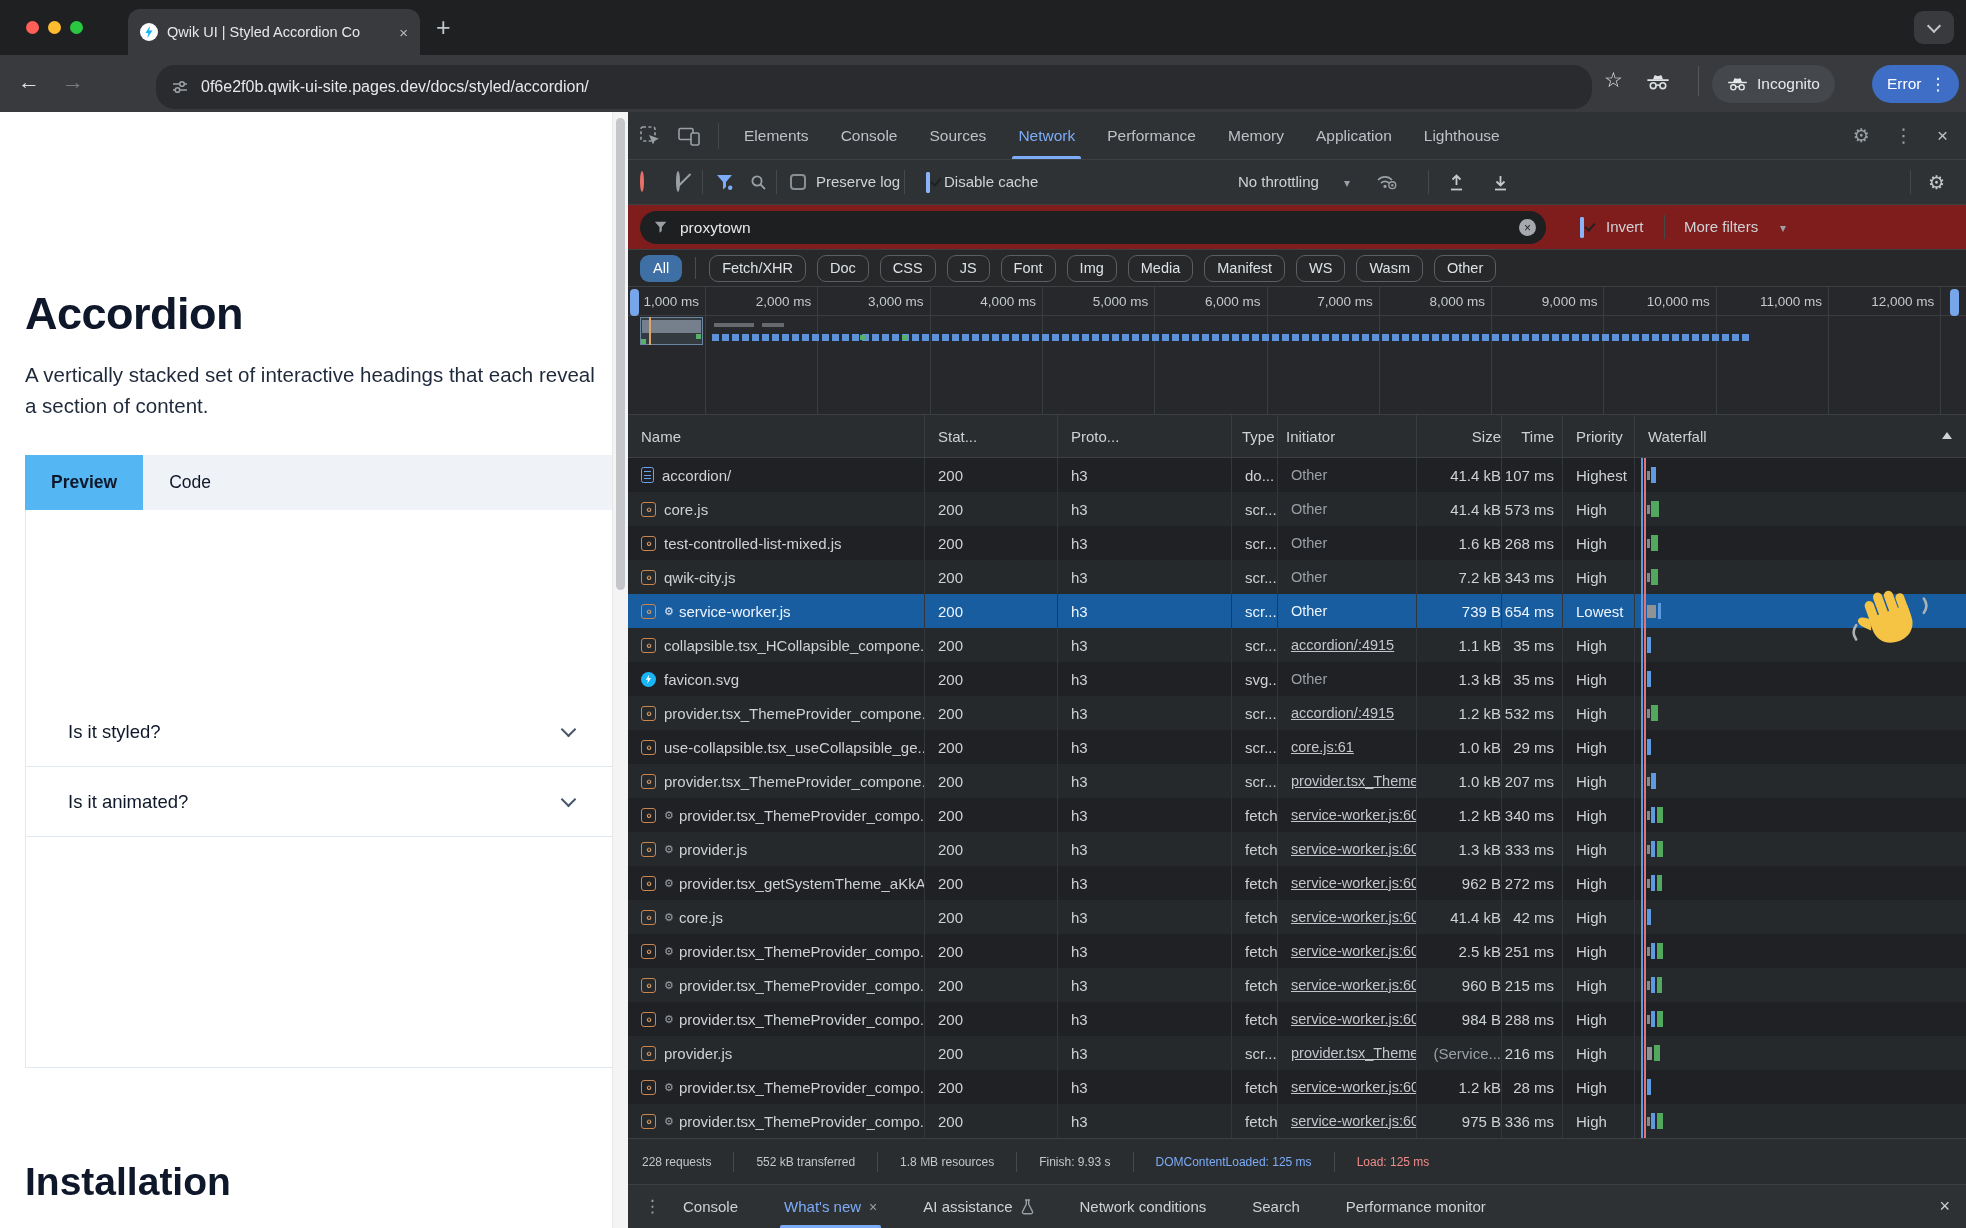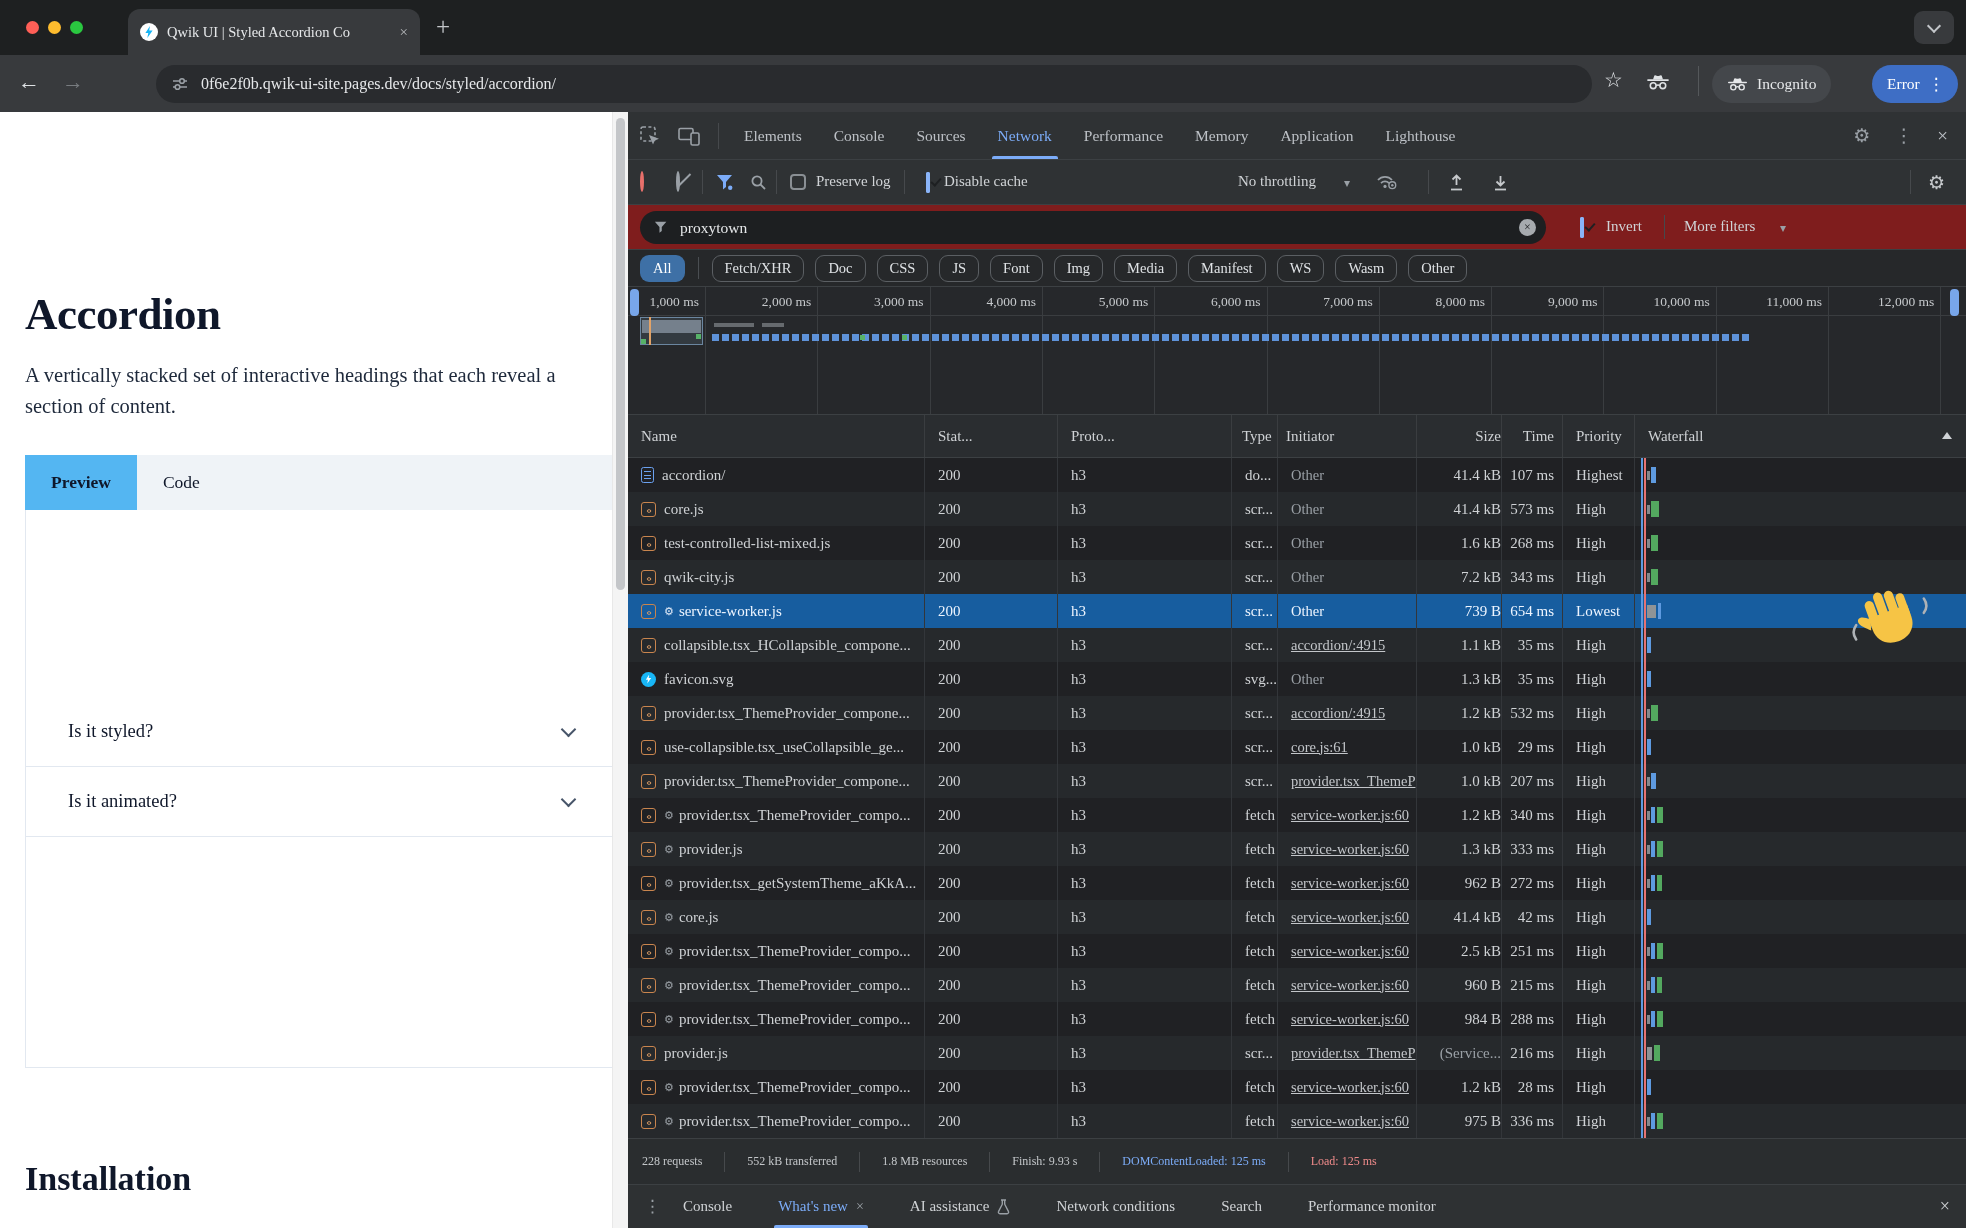--- a/index.html
+++ b/index.html
@@ -1,35 +1,35 @@
 <!DOCTYPE html>
 <html><head>
 <meta charset="utf-8">
 <style>
   html,body{margin:0;padding:0;background:#111;}
   #root{position:relative;width:1966px;height:1228px;overflow:hidden;background:#202124;
-        font-family:Liberation Serif, serif;-webkit-font-smoothing:antialiased;}
+        font-family:Liberation Sans, sans-serif;-webkit-font-smoothing:antialiased;}
   
   .tabstrip{position:absolute;left:0;top:0;width:100%;height:55px;background:#1e2021;}
   .light{position:absolute;top:21px;width:13px;height:13px;border-radius:50%;}
   .l-red{left:26px;background:#ff5f57;} .l-yel{left:48px;background:#febc2e;} .l-grn{left:70px;background:#2ac840;}
   .tab{position:absolute;left:128px;top:9px;width:292px;height:46px;background:#383a3d;border-radius:12px 12px 0 0;
        display:flex;align-items:center;gap:9px;padding:0 12px;box-sizing:border-box;color:#e6e8ea;font-size:14.5px;}
   .tab-fav{width:18px;height:18px;border-radius:50%;background:#fff;position:relative;flex:none;}
   .tab-fav:after{content:"";position:absolute;inset:3px;background:#18b6f6;
        clip-path:polygon(58% 0,20% 58%,44% 58%,36% 100%,80% 38%,52% 38%);}
   .tab-title{flex:1;white-space:nowrap;overflow:hidden;}
   .tab-x{color:#b7babd;font-size:15px;flex:none;}
   .newtab{position:absolute;left:436px;top:13px;color:#c3c6ca;font-size:25px;font-weight:300;}
   .win-chevron{position:absolute;left:1914px;top:11px;width:40px;height:33px;background:#383a3d;border-radius:9px;
        display:flex;align-items:center;justify-content:center;}
   .chev{width:8px;height:8px;border-right:2px solid #c3c6ca;border-bottom:2px solid #c3c6ca;transform:rotate(45deg);margin-top:-4px;}
   .toolbar{position:absolute;left:0;top:55px;width:100%;height:57px;background:#383a3d;}
   .nav-ic{position:absolute;top:14px;font-size:22px;color:#dfe2e5;}
-  .urlbar{position:absolute;left:156px;top:10px;width:1436px;height:38px;border-radius:19px;background:#292b2e;
+  .urlbar{position:absolute;left:156px;top:10px;width:1436px;height:44px;border-radius:19px;background:#292b2e;
        display:flex;align-items:center;gap:13px;padding:16px 16px;box-sizing:border-box;color:#e6e8ea;font-size:16px;}
   .star{position:absolute;left:1604px;top:13px;font-size:21px;color:#dfe2e5;}
   .incog-btn{position:absolute;left:1646px;top:19px;}
   .tb-sep{position:absolute;left:1698px;top:66px;width:1px;height:30px;background:#55585b;}
   .incog-pill{position:absolute;left:1712px;top:10px;height:38px;border-radius:19px;background:#44474b;
        display:flex;align-items:center;gap:9px;padding:0 15px;color:#e6e8ea;font-size:15.5px;}
   .error-pill{position:absolute;left:1872px;top:10px;height:38px;border-radius:19px;background:#3e6ec5;
        display:flex;align-items:center;gap:8px;padding:0 13px 0 15px;color:#fff;font-size:15.5px;}
   .kebab{font-size:17px;}
   
@@ -37,21 +37,21 @@
   .pg-title{position:absolute;left:25px;top:176px;font-size:45px;font-weight:800;letter-spacing:-.5px;}
   .pg-desc{position:absolute;left:25px;top:248px;width:586px;font-size:20.5px;line-height:1.5;color:#1e293b;}
   .pg-tabs{position:absolute;left:25px;top:343px;width:592px;height:55px;background:#eff3f7;display:flex;}
   .pg-tab{height:100%;display:flex;align-items:center;padding:0 26px;font-size:17.5px;color:#0f172a;}
   .pg-tab.active{background:#54b6f2;font-weight:600;}
   .pg-panel{position:absolute;left:25px;top:398px;width:592px;height:558px;border:1px solid #e2e8f0;border-top:none;box-sizing:border-box;}
   .acc{position:absolute;left:0;top:187px;width:100%;}
   .acc-item{height:69px;display:flex;align-items:center;justify-content:space-between;
        padding:0 42px;border-bottom:1px solid #e2e8f0;font-size:18.5px;color:#0f172a;}
   .acc-chev{width:9px;height:9px;border-right:2px solid #475569;border-bottom:2px solid #475569;transform:rotate(45deg);margin-top:-5px;}
-  .pg-install{position:absolute;left:25px;top:1048px;font-size:34px;font-weight:800;}
+  .pg-install{position:absolute;left:25px;top:1048px;font-size:39px;font-weight:800;}
   .pscroll{position:absolute;left:612px;top:0;width:16px;height:100%;background:#f4f4f4;border-left:1px solid #e8e8e8;}
   .pthumb{position:absolute;left:3px;top:6px;width:9px;height:472px;border-radius:5px;background:#c4c6c9;}
   
   .dt{position:absolute;left:628px;top:112px;width:1338px;height:1116px;background:#202124;color:#cfd2d5;}
   .dt-tabbar{position:absolute;left:0;top:0;width:100%;height:48px;background:#2f3234;border-bottom:1px solid #3c4043;box-sizing:border-box;}
   .dt-insp{position:absolute;left:12px;top:14px;} .dt-dev{position:absolute;left:50px;top:15px;}
   .dt-vsep{position:absolute;left:90px;top:11px;width:1px;height:26px;background:#46494c;}
   .dt-tabs{position:absolute;left:100px;top:0;height:100%;display:flex;}
   .dt-tab{padding:0 16px;height:100%;display:flex;align-items:center;font-size:15.5px;color:#bdc1c6;position:relative;white-space:nowrap;}
   .dt-tab.active{color:#7cacf8;}

